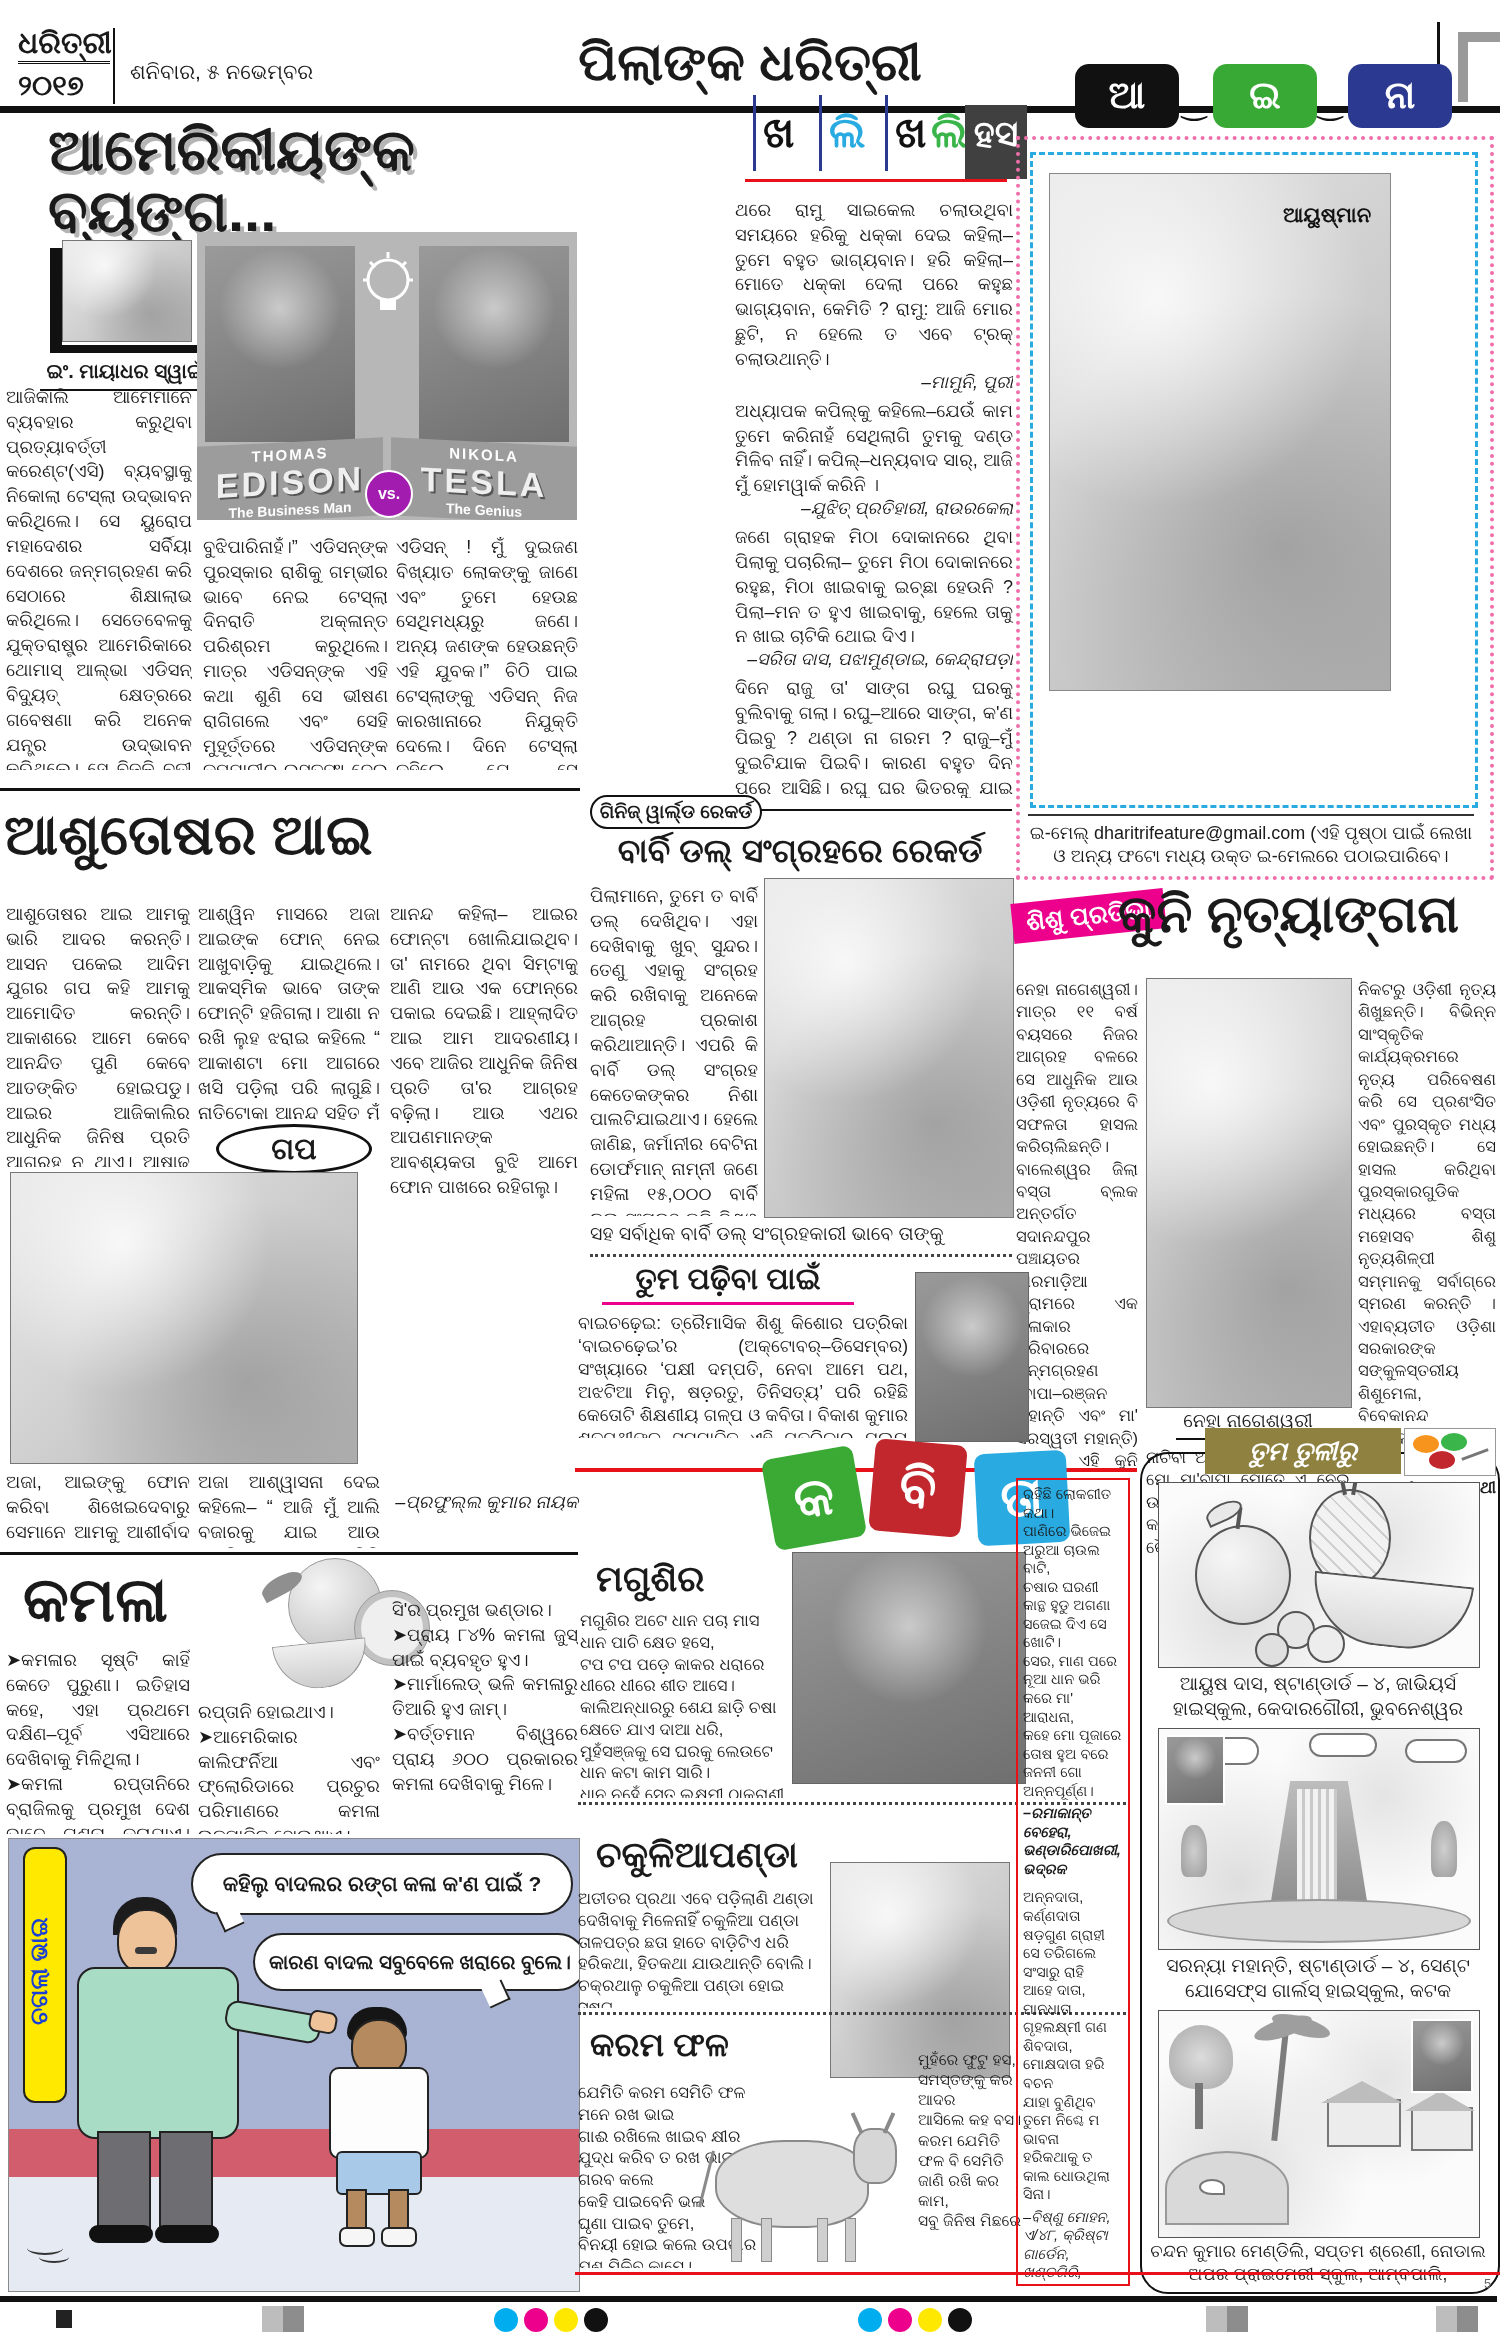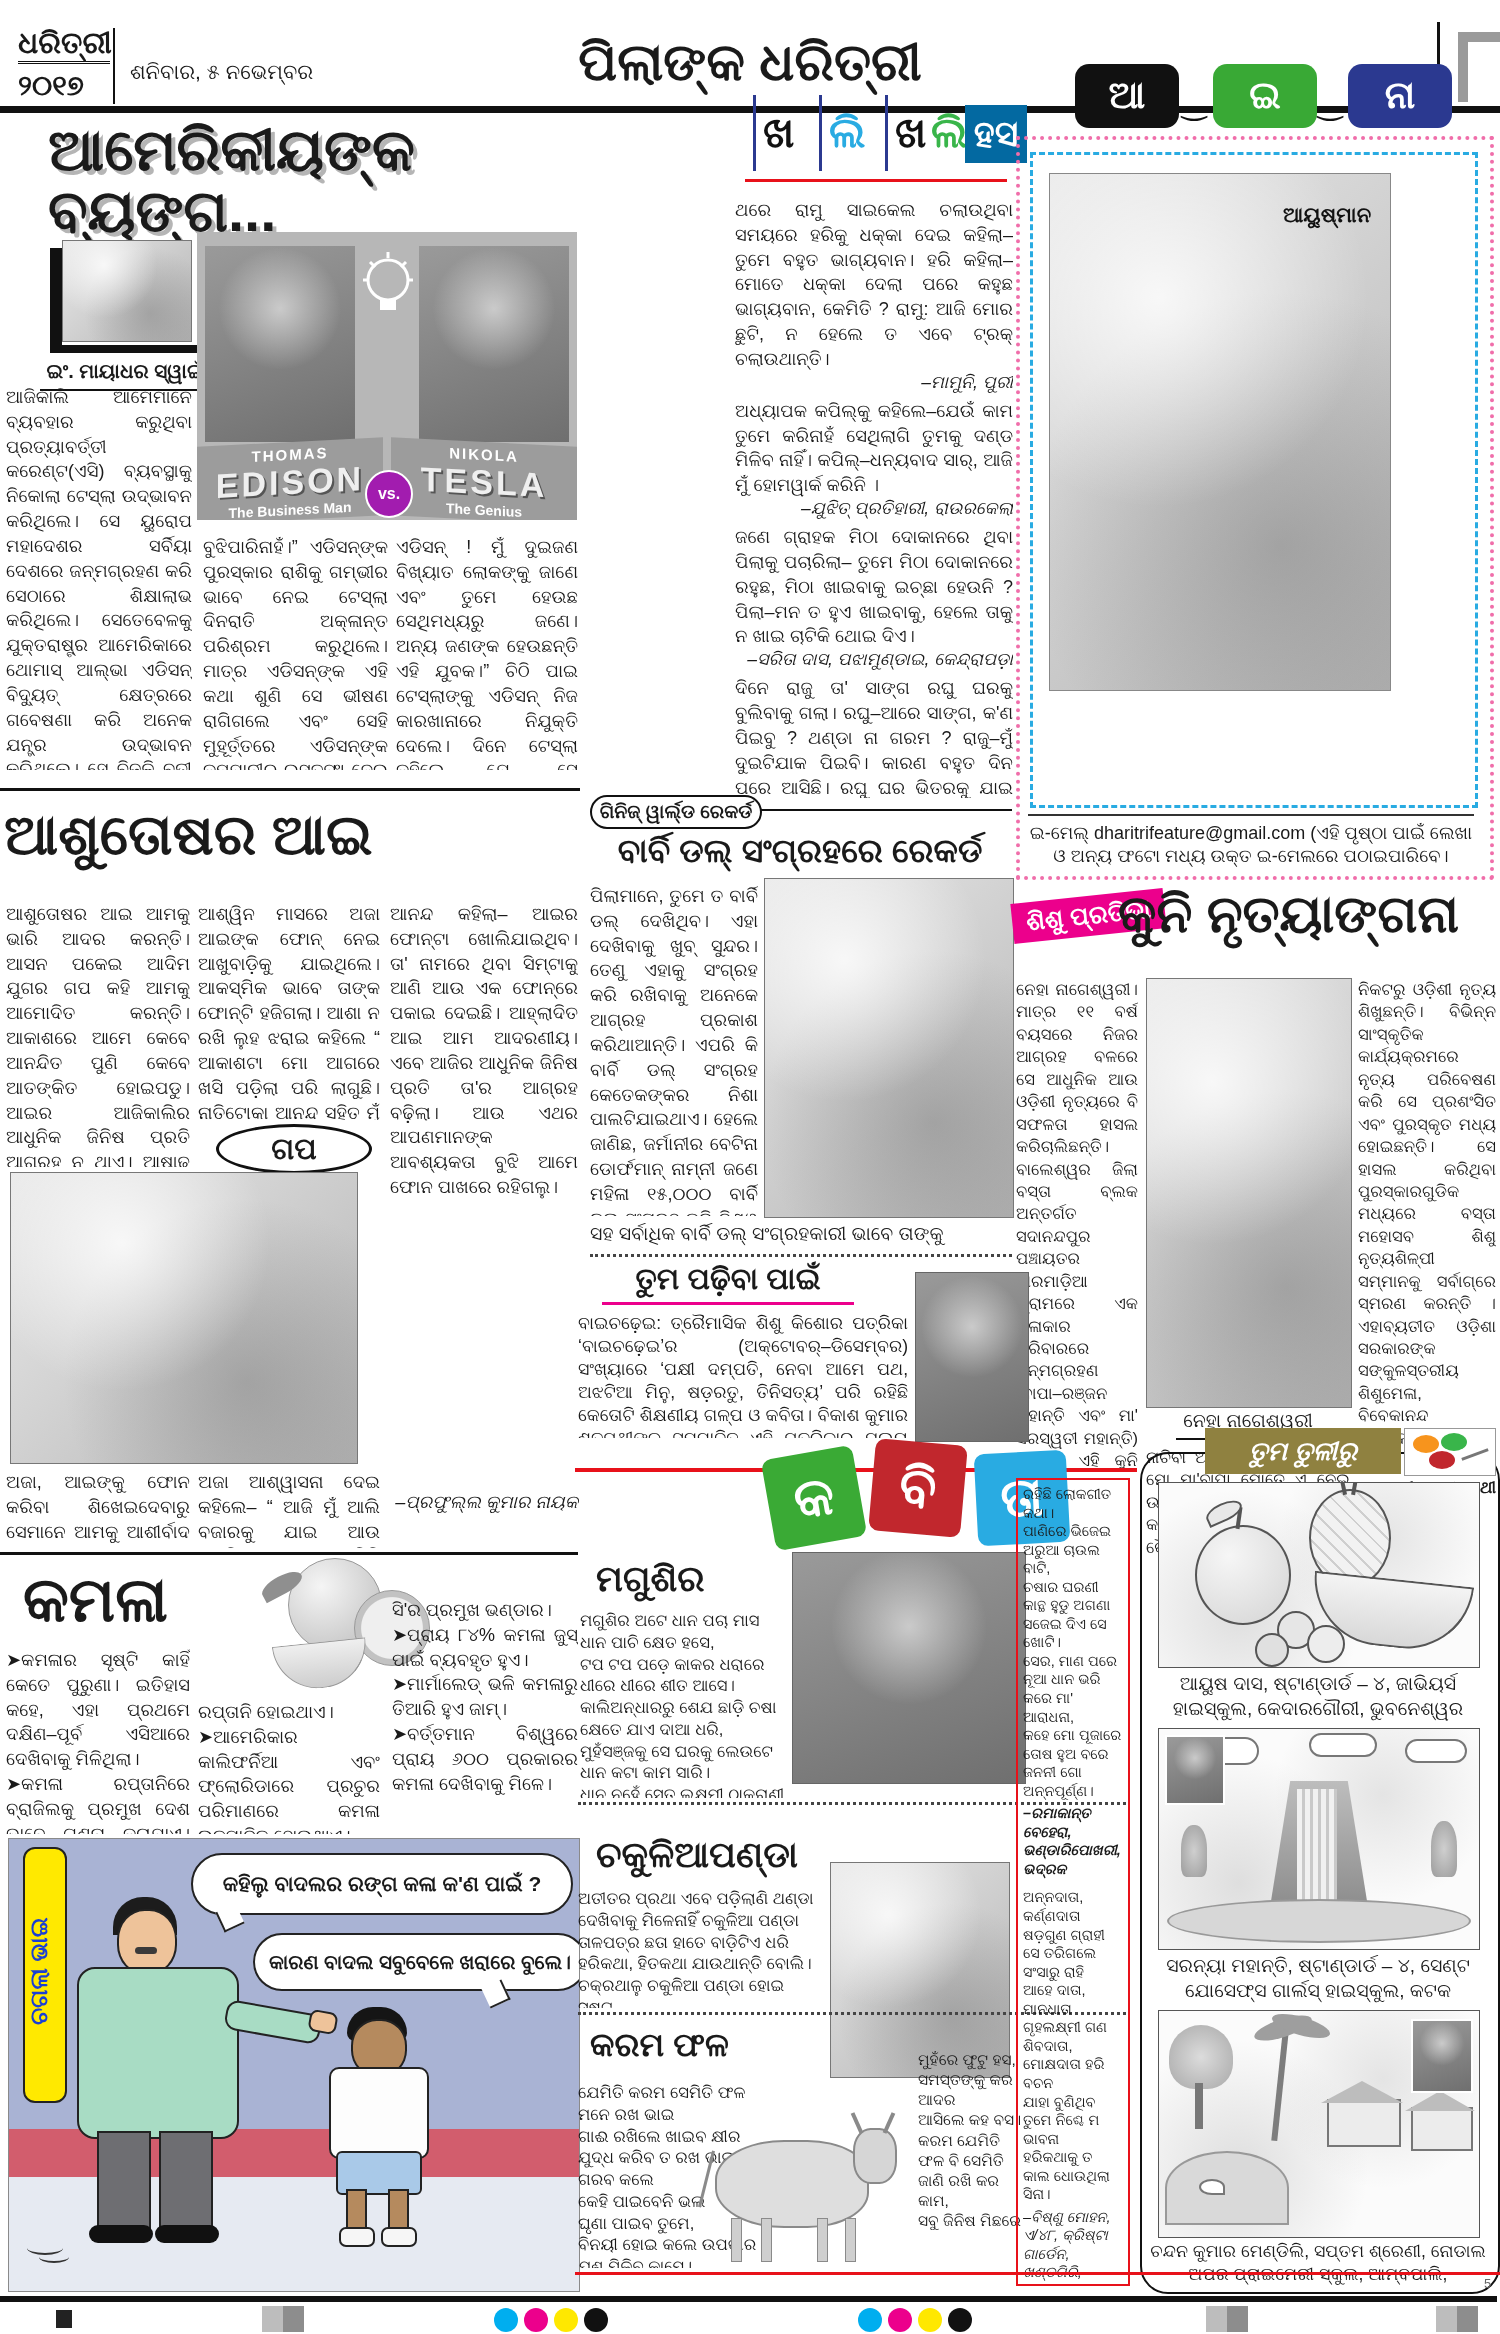--- a/index.html
+++ b/index.html
@@ -95,21 +95,21 @@
   <div class="abs just clip body-txt" style="left:396px;top:535px;width:182px;height:235px;">ଏଡିସନ୍ ! ମୁଁ ଦୁଇଜଣ ବିଖ୍ୟାତ ଲୋକଙ୍କୁ ଜାଣେ ଏବଂ ତୁମେ ହେଉଛ ସେଥିମଧ୍ୟରୁ ଜଣେ। ଅନ୍ୟ ଜଣଙ୍କ ହେଉଛନ୍ତି ଏହି ଯୁବକ।” ଚିଠି ପାଇ ଟେସ୍ଲାଙ୍କୁ ଏଡିସନ୍ ନିଜ କାରଖାନାରେ ନିଯୁକ୍ତି ଦେଲେ। ଦିନେ ଟେସ୍ଲା କହିଲେ ଯେ, ସେ ଏଡିସନ୍‌ଙ୍କ ଡାଇନାମୋର ଦକ୍ଷତା ବୃଦ୍ଧି କରିପାରିବେ ଏବଂ ଏହା ଦ୍ୱାରା ଏଡିସନ୍ ବହୁତ ଲାଭବାନ ହେବେ। ତାଙ୍କ ପ୍ରସ୍ତାବକୁ ଏଡିସନ୍ ପସନ୍ଦ କଲେ ଏବଂ କହିଲେ, “ଟେସ୍ଲା, ତୁମେ ଯଦି ଏଥିରେ ସଫଳ ହେବ, ତାହାହେଲେ</div>
 
   <div class="abs" style="left:735px;top:95px;width:278px;height:90px;">
     <span class="abs" style="left:18px;top:0;width:3px;height:76px;background:#2b3990;"></span>
     <span class="abs" style="left:84px;top:0;width:3px;height:76px;background:#2b3990;"></span>
     <span class="abs" style="left:150px;top:0;width:3px;height:76px;background:#2b3990;"></span>
     <span class="abs b" style="left:28px;top:14px;font-size:42px;color:#111;">ଖ</span>
     <span class="abs b" style="left:94px;top:14px;font-size:42px;color:#29abe2;">ଲି</span>
     <span class="abs b" style="left:160px;top:14px;font-size:42px;color:#111;">ଖ</span>
     <span class="abs b" style="left:196px;top:14px;font-size:42px;color:#39b54a;">ଲି</span>
-    <span class="abs b ctr" style="left:230px;top:10px;width:62px;height:58px;background:#0369a1;color:#fff;font-size:36px;line-height:58px;">ହସ</span>
+    <span class="abs b ctr" style="left:230px;top:10px;width:62px;height:74px;background:#404040;color:#fff;font-size:36px;line-height:58px;">ହସ</span>
     <span class="abs redrule" style="left:10px;top:84px;width:262px;height:3px;"></span>
   </div>
   <div class="abs clip" style="left:735px;top:198px;width:278px;height:600px;">
     <div style="margin-bottom:6px;">
       <div class="just body-txt">ଥରେ ରାମୁ ସାଇକେଲ ଚଲାଉଥିବା ସମୟରେ ହରିକୁ ଧକ୍କା ଦେଇ କହିଲା–ତୁମେ ବହୁତ ଭାଗ୍ୟବାନ। ହରି କହିଲା–ମୋତେ ଧକ୍କା ଦେଲା ପରେ କହୁଛ ଭାଗ୍ୟବାନ, କେମିତି ? ରାମୁ: ଆଜି ମୋର ଛୁଟି, ନ ହେଲେ ତ ଏବେ ଟ୍ରକ୍ ଚଲାଉଥାନ୍ତି।</div>
       <div class="i rt joke-author">–ମାମୁନି, ପୁରୀ</div>
     </div>
     <div style="margin-bottom:6px;">
       <div class="just body-txt">ଅଧ୍ୟାପକ କପିଲ୍‌କୁ କହିଲେ–ଯେଉଁ କାମ ତୁମେ କରିନାହଁ ସେଥିଲାଗି ତୁମକୁ ଦଣ୍ଡ ମିଳିବ ନାହିଁ। କପିଲ୍–ଧନ୍ୟବାଦ ସାର୍, ଆଜି ମୁଁ ହୋମୱାର୍କ କରିନି ।</div>
       <div class="i rt joke-author">–ଯୁଝିତ୍ ପ୍ରତିହାରୀ, ରାଉରକେଲା</div>

